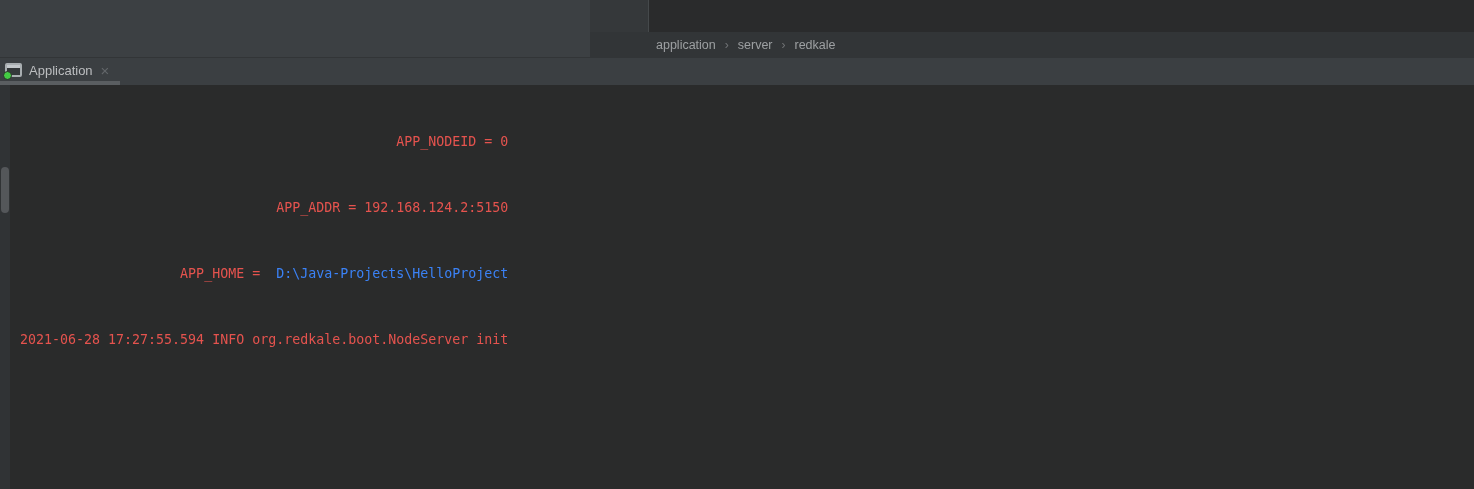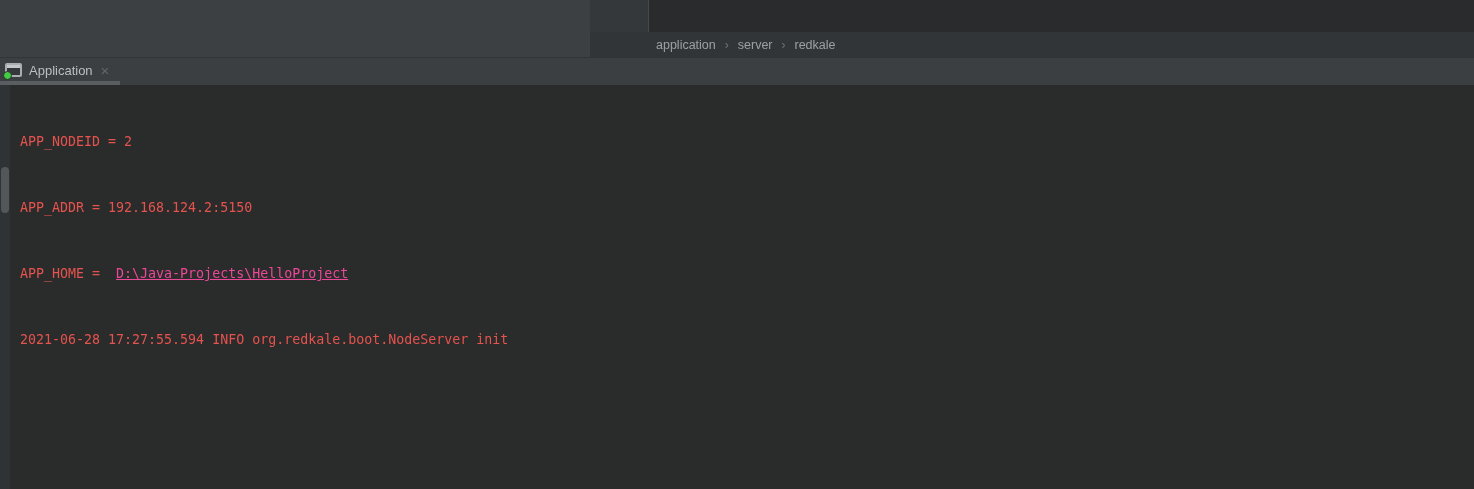--- a/index.html
+++ b/index.html
@@ -2,21 +2,21 @@
 <html><head>
 <meta charset="utf-8">
 <style>
   html, body { margin: 0; padding: 0; }
   body {
     width: 1474px; height: 489px;
     background: #2a2b2b;
     font-family: "Liberation Sans", sans-serif;
     overflow: hidden;
   }
-  .screen { position: relative; width: 1474px; height: 352px; }
+  .screen { position: relative; width: 1474px; height: 352px; text-align: right; }
 
   
   .top-left-panel {
     position: absolute; left: 0; top: 0; width: 590px; height: 57px;
     background: #3c4043;
   }
 
   
   .editor-strip {
     position: absolute; left: 590px; top: 0; width: 884px; height: 32px;
@@ -91,21 +91,21 @@
   }
   .lines {
     position: absolute; left: 20px; top: 2px;
     font-family: "DejaVu Sans Mono", "Liberation Mono", monospace;
     font-size: 13.3px; line-height: 22px;
     color: #e5534e;
     white-space: pre;
   }
   .line { height: 22px; }
   .link {
-    color: #ec4899; text-decoration: underline; cursor: pointer; padding-left: 8px;
+    color: #3b82f6; cursor: pointer; padding-left: 8px;
   }
 </style>
 </head>
 <body>
 
 <div class="screen">
 
   <div class="top-left-panel"></div>
 
   <div class="editor-strip">
@@ -132,21 +132,21 @@
       <span class="tab-close">×</span>
     </div>
     <div class="tab-underline"></div>
   </div>
 
   <div class="console">
     <div class="gutter">
       <div class="gutter-thumb"></div>
     </div>
     <div class="lines">
-      <div class="line">APP_NODEID = 2</div>
+      <div class="line">APP_NODEID = 0</div>
       <div class="line">APP_ADDR = 192.168.124.2:5150</div>
       <div class="line"><span>APP_HOME = </span><span class="link">D:\Java-Projects\HelloProject</span></div>
       <div class="line">2021-06-28 17:27:55.594 INFO org.redkale.boot.NodeServer init</div>
       
       
       
       
       
       
       

